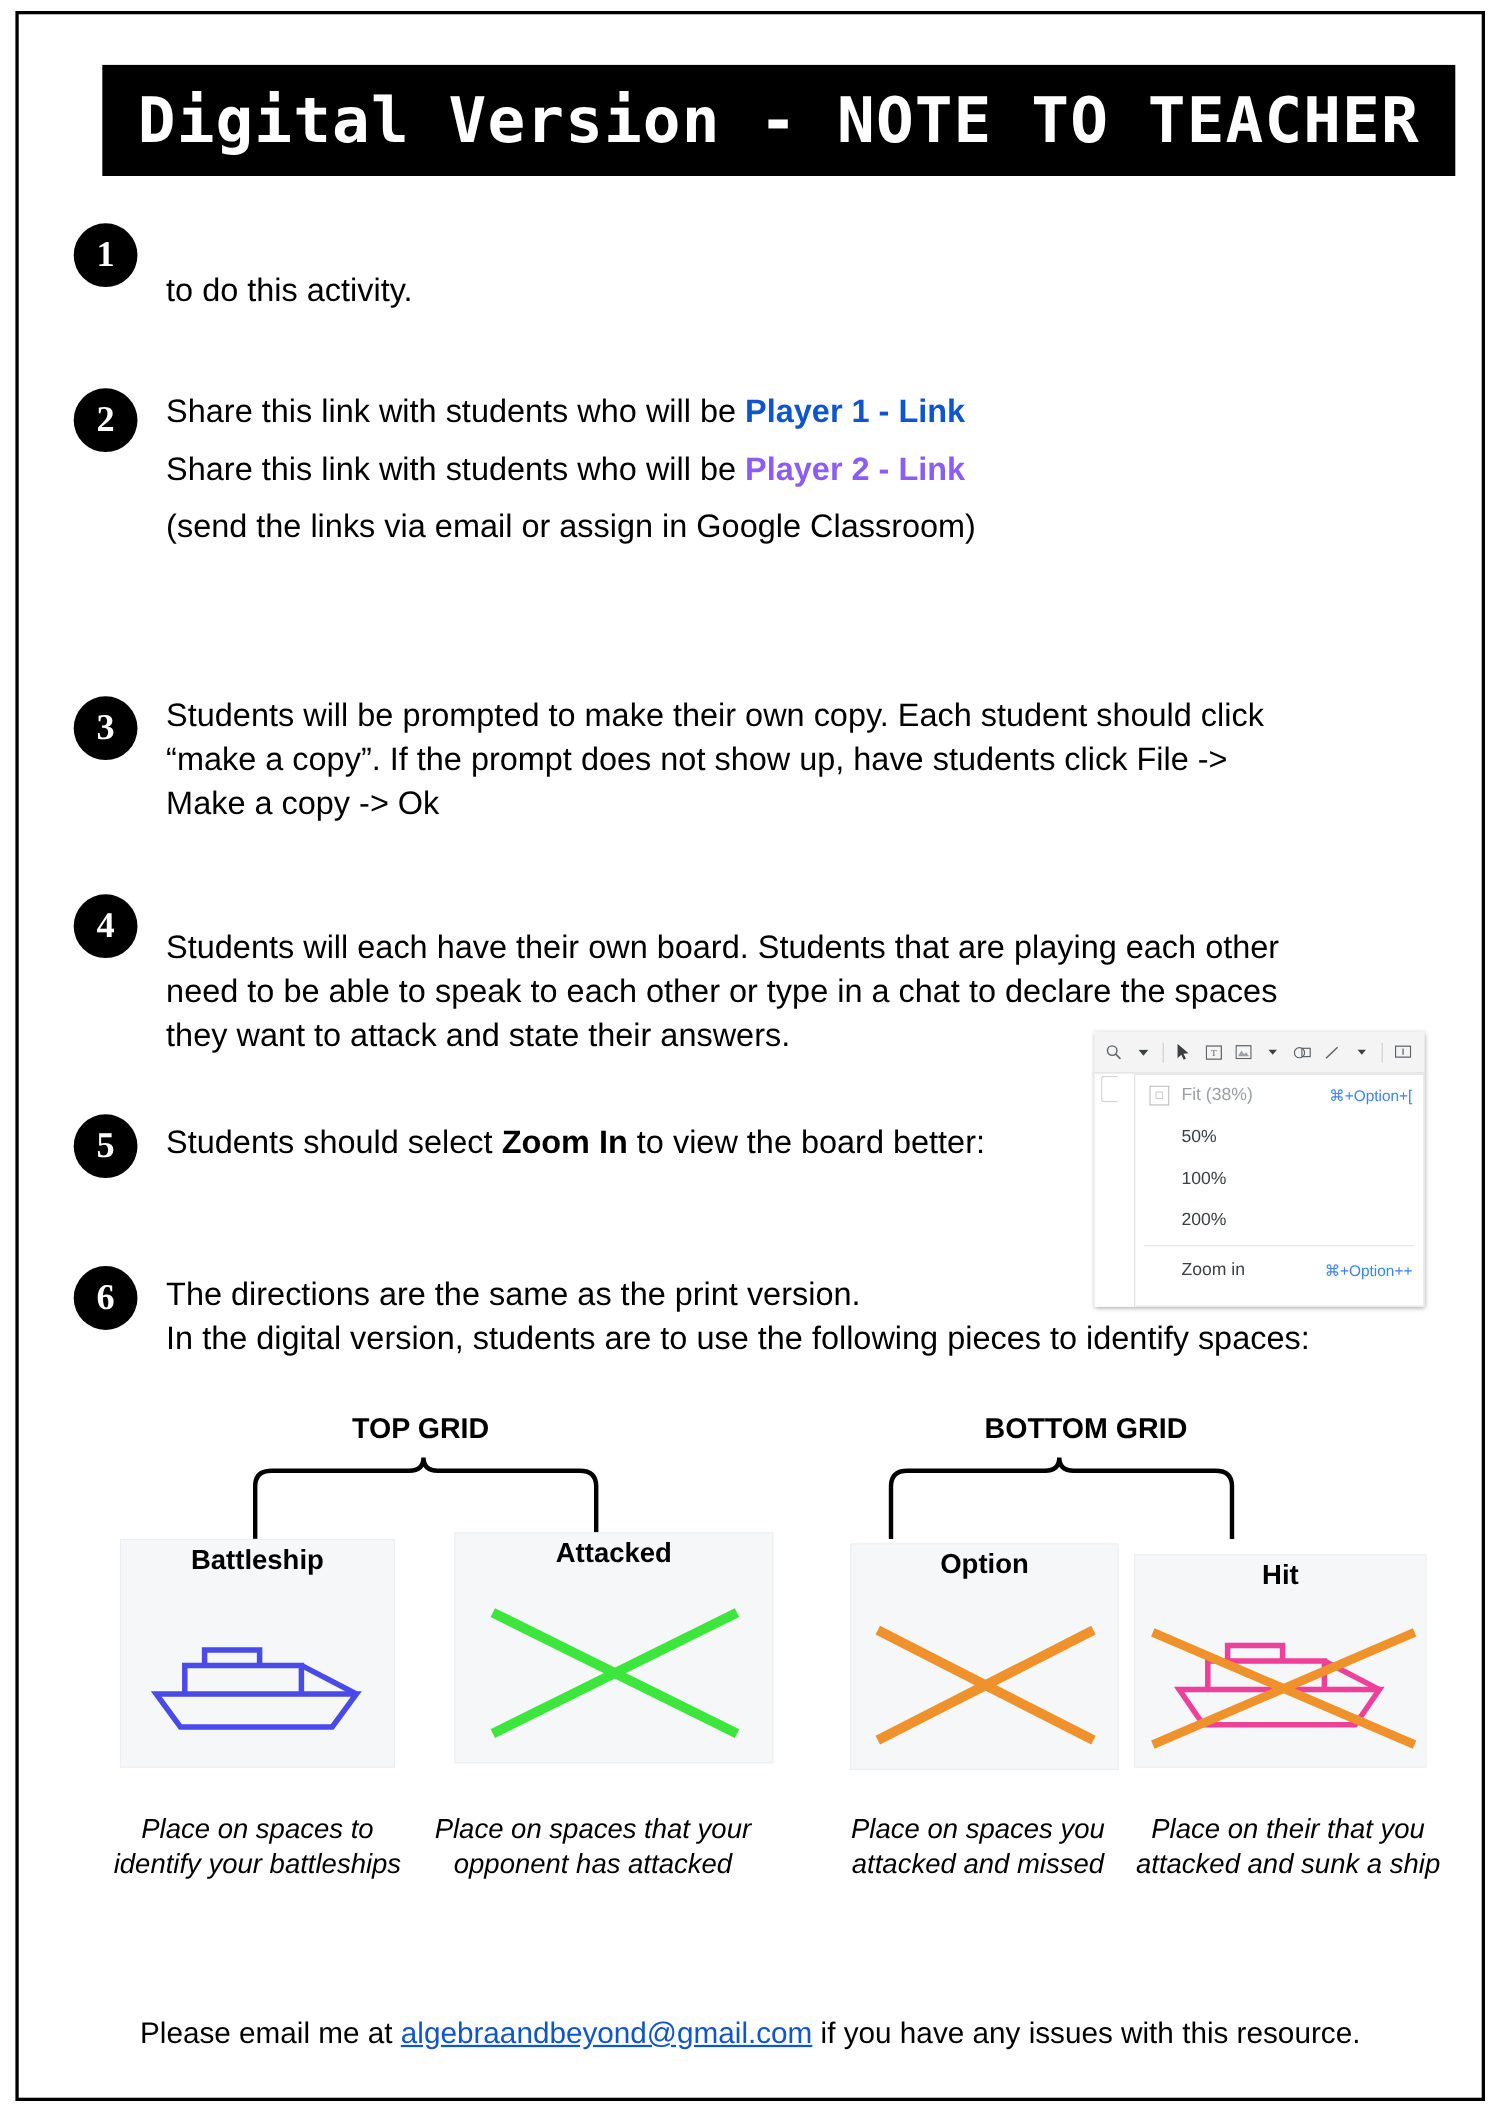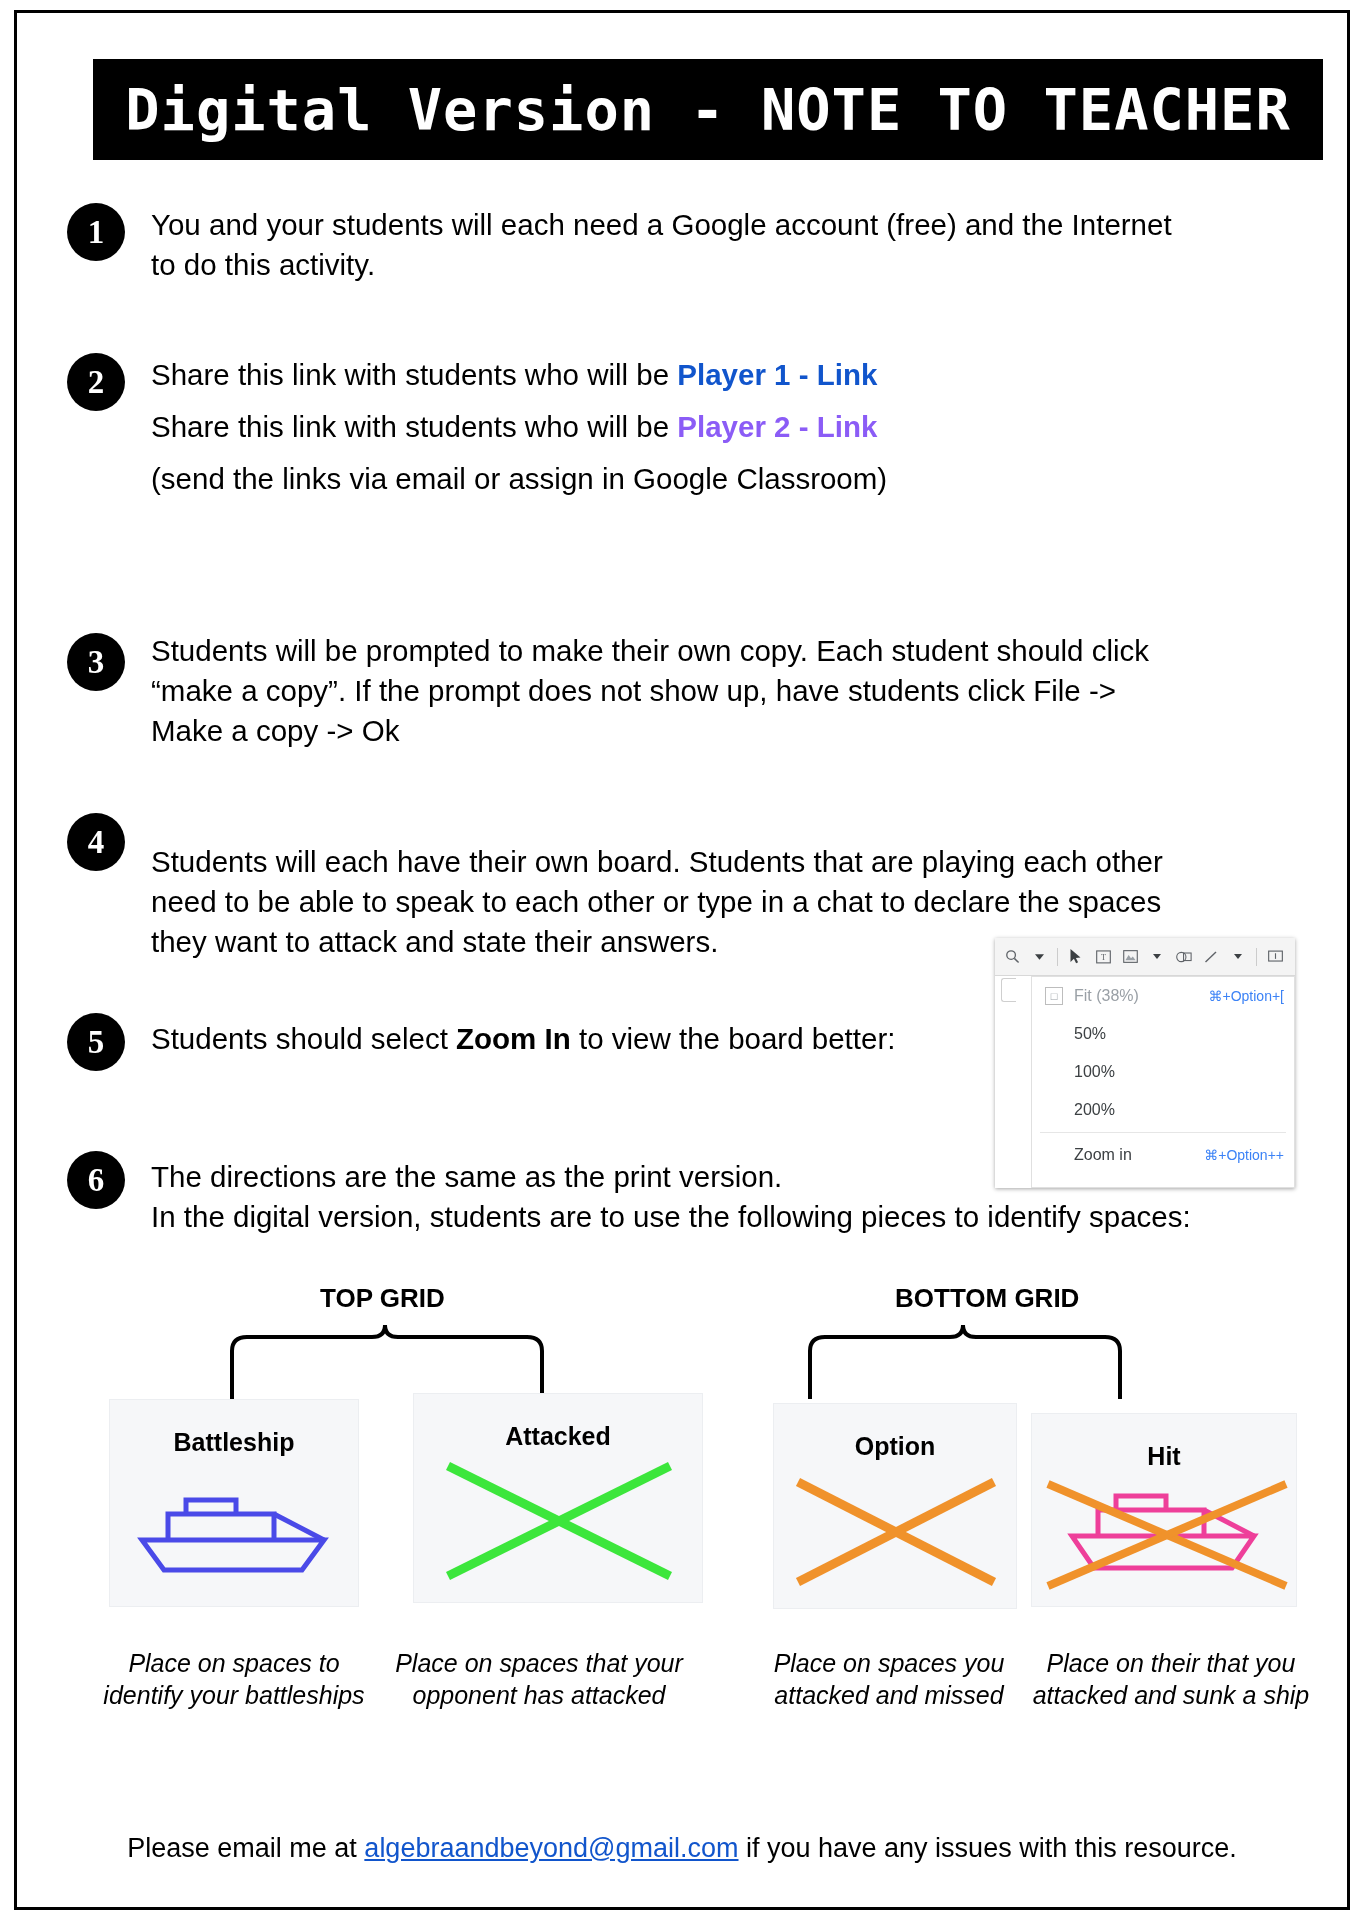--- a/index.html
+++ b/index.html
@@ -206,21 +206,21 @@
     position: absolute;
   }
   .piece-card {
     position: absolute;
     background: #f6f7f9;
     border: 1px solid #eceef1;
     box-sizing: border-box;
   }
   .piece-title {
     position: absolute;
-    top: 28px;
+    top: 4px;
     left: 0;
     width: 100%;
     text-align: center;
     font-size: 25px;
     font-weight: bold;
     color: #000;
   }
   .caption {
     position: absolute;
     text-align: center;
@@ -250,21 +250,21 @@
 <div class="page">
   <div class="inner">
 
     <div class="banner">
       <div class="banner-title">Digital Version - NOTE TO TEACHER</div>
     </div>
 
     <div class="step">
       <div class="bullet" style="left:50px; top:190px;">1</div>
       <div class="step-text" style="left:134px; top:192px; width:1160px;">
-        <span>You and your students will each need a Google account (free) and the Internet</span><br>
+        <br>
         <span>to do this activity.</span>
       </div>
     </div>
 
     <div class="step">
       <div class="bullet" style="left:50px; top:340px;">2</div>
       <div class="step-text" style="left:134px; top:342px; width:1160px;">
         <span>Share this link with students who will be </span><span class="blue-link">Player 1 - Link</span>
         <span class="gap"></span>
         <span>Share this link with students who will be </span><span class="green-link">Player 2 - Link</span>

